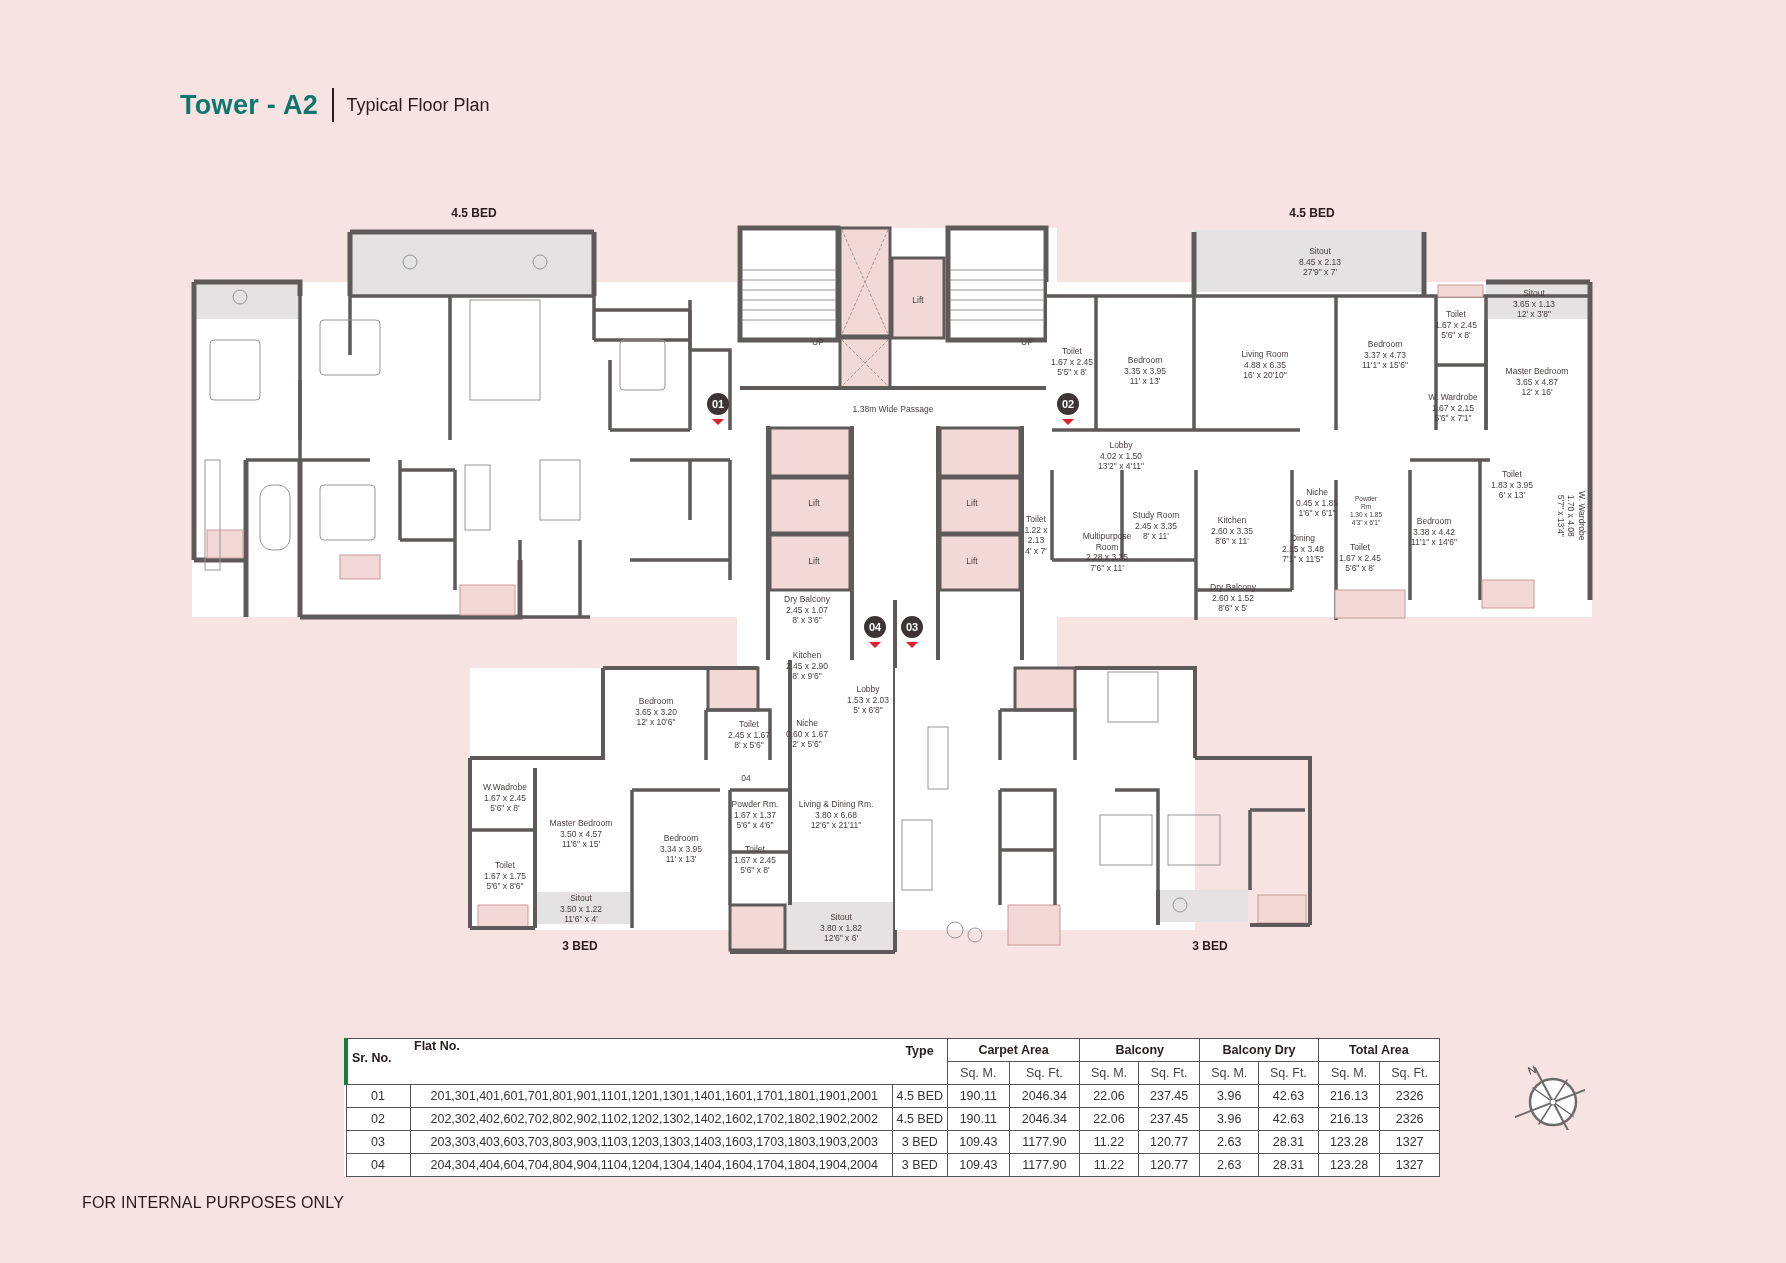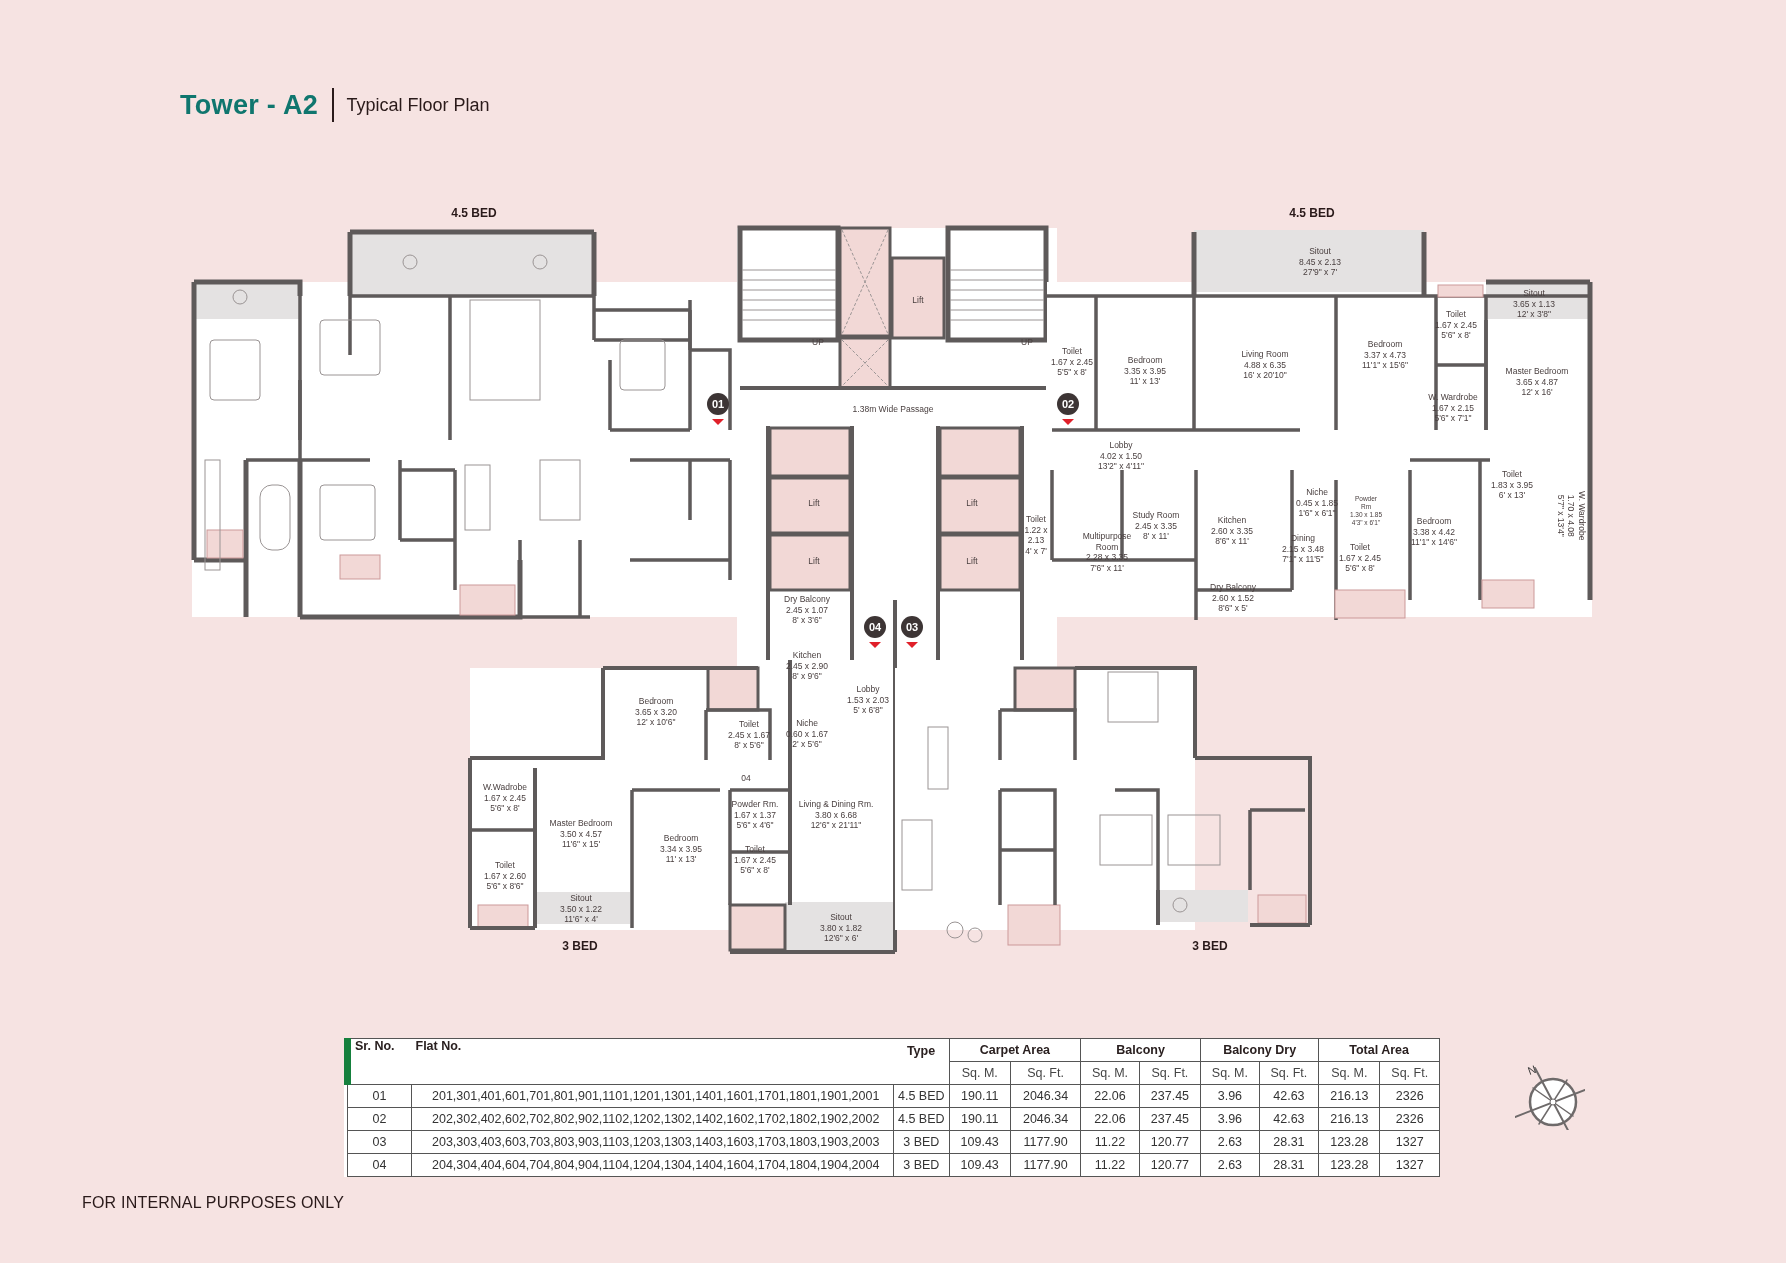--- a/index.html
+++ b/index.html
@@ -47,21 +47,21 @@
   table.area {
     position: absolute; left: 344px; top: 1038px; width: 1096px;
     border-collapse: collapse; background: #fff; font-size: 12.5px; color: #333;
   }
   table.area th, table.area td {
     border: 1px solid #555; text-align: center; height: 23px; padding: 0 4px;
     white-space: nowrap;
   }
   table.area thead th { font-weight: bold; color: #2a2020; }
   table.area .sub th { font-weight: normal; color: #444; }
-  table.area .hdr-left { text-align: left; vertical-align: top; padding-top: 0; border-left: 7px solid #15803d; border-right: none; border-bottom: none; }
+  table.area .hdr-left { text-align: left; vertical-align: top; padding-top: 12px; border-left: 4px solid #15803d; border-right: none; border-bottom: none; }
   table.area .hdr-flat { text-align: left; vertical-align: top; padding-top: 0; border-left: none; border-right: none; border-bottom: none; }
   table.area .hdr-type { vertical-align: top; padding-top: 5px; border-left: none; border-bottom: none; }
   table.area td.flats { text-align: left; padding-left: 20px; font-size: 12.5px; }
 
   .footer {
     position: absolute; left: 82px; top: 1194px; font-size: 16px; color: #2a1a1a; letter-spacing: 0.2px;
   }
   .compass { position: absolute; left: 1515px; top: 1060px; }
   .compass-n { position: absolute; left: 1528px; top: 1064px; font-size: 11px; color: #333; transform: rotate(-20deg); }
 </style>
@@ -391,21 +391,21 @@
       <div>1.67 x 1.37</div>
       <div>5'6" x 4'6"</div>
   </div>
   <div class="lbl" style="left:836px; top:799px;">
     <div>Living &amp; Dining Rm.</div>
       <div>3.80 x 6.68</div>
       <div>12'6" x 21'11"</div>
   </div>
   <div class="lbl" style="left:505px; top:860px;">
     <div>Toilet</div>
-      <div>1.67 x 2.60</div>
+      <div>1.67 x 1.75</div>
       <div>5'6" x 8'6"</div>
   </div>
   <div class="lbl" style="left:755px; top:844px;">
     <div>Toilet</div>
       <div>1.67 x 2.45</div>
       <div>5'6" x 8'</div>
   </div>
   <div class="lbl" style="left:581px; top:893px;">
     <div>Sitout</div>
       <div>3.50 x 1.22</div>

